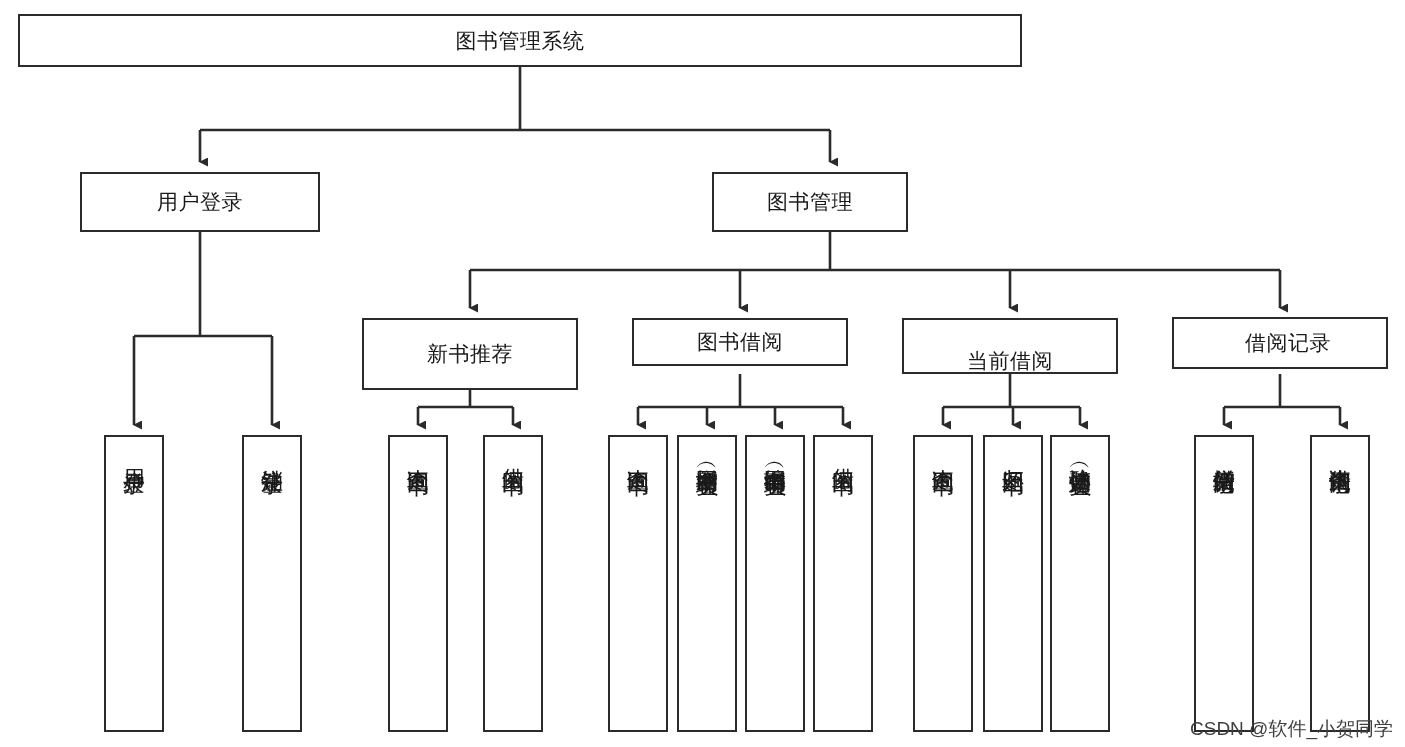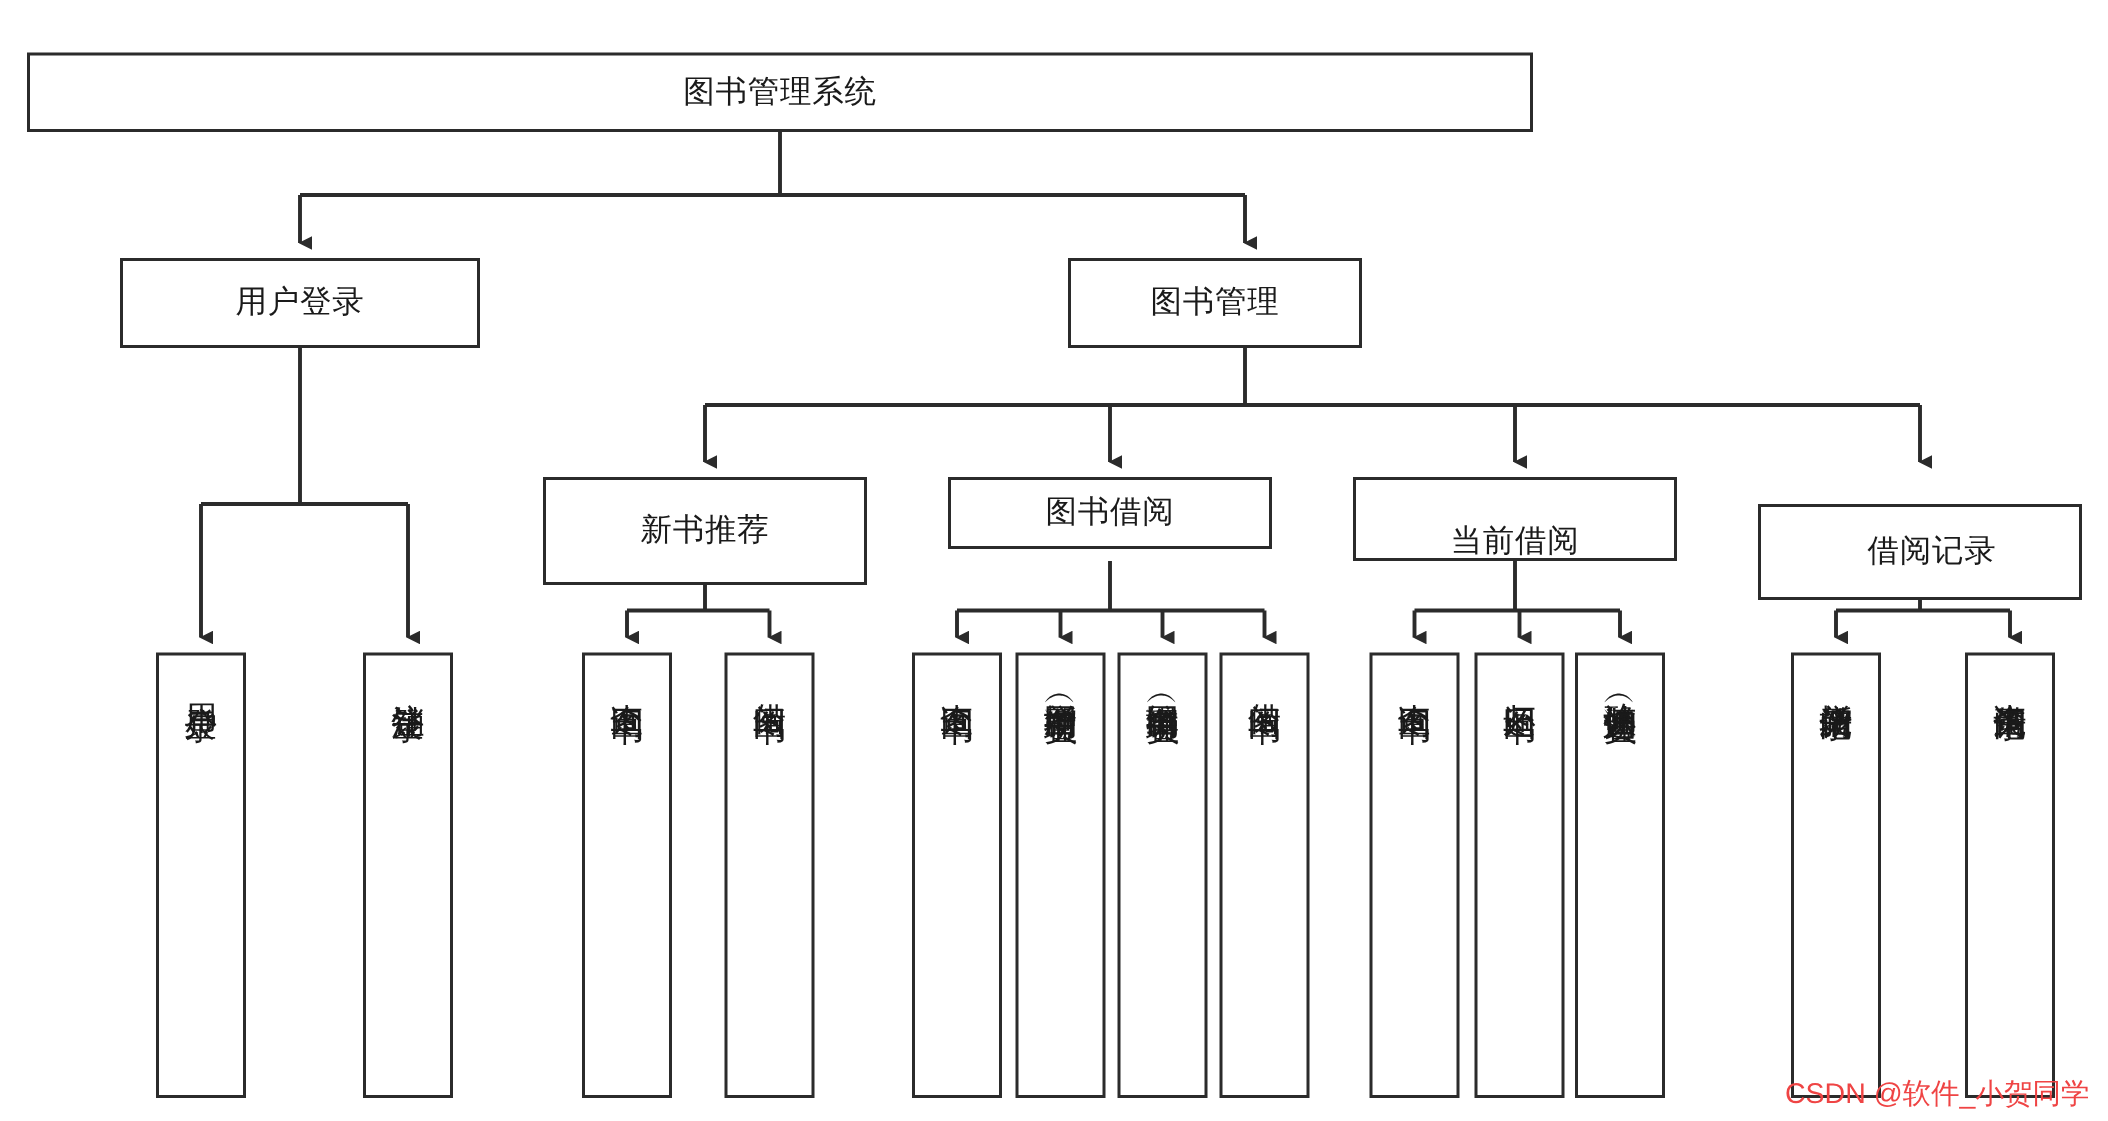--- a/index.html
+++ b/index.html
@@ -115,39 +115,39 @@
         <g>
           <path d="M1280,374 L1280,407"></path>
           <path d="M1224,407 L1340,407"></path>
           <path d="M1224,407 L1224,425" marker-end="url(#arrowhead)"></path>
           <path d="M1340,407 L1340,425" marker-end="url(#arrowhead)"></path>
         </g>
       </g>
   </svg>
 
   <div id="node-layer">
-      <div class="node-box node-h" style="left: 18px; top: 14px; width: 1004px; height: 53px; border-color: rgb(43, 43, 43); background: rgb(255, 255, 255); margin-top: 21px;">
+      <div class="node-box node-h" style="left: 18px; top: 14px; width: 1004px; height: 53px; border-color: rgb(43, 43, 43); background: rgb(255, 255, 255);">
         <span class="node-label">图书管理系统</span>
       </div>
       <div class="node-box node-h" style="left: 80px; top: 172px; width: 240px; height: 60px; border-color: rgb(43, 43, 43); background: rgb(255, 255, 255);">
         <span class="node-label">用户登录</span>
       </div>
       <div class="node-box node-h" style="left: 712px; top: 172px; width: 196px; height: 60px; border-color: rgb(43, 43, 43); background: rgb(255, 255, 255);">
         <span class="node-label">图书管理</span>
       </div>
       <div class="node-box node-h" style="left: 362px; top: 318px; width: 216px; height: 72px; border-color: rgb(43, 43, 43); background: rgb(255, 255, 255);">
         <span class="node-label">新书推荐</span>
       </div>
       <div class="node-box node-h" style="left: 632px; top: 318px; width: 216px; height: 48px; border-color: rgb(43, 43, 43); background: rgb(255, 255, 255);">
         <span class="node-label">图书借阅</span>
       </div>
       <div class="node-box node-h" style="left: 902px; top: 318px; width: 216px; height: 56px; border-color: rgb(43, 43, 43); background: rgb(255, 255, 255); align-items: flex-end;">
         <span class="node-label">当前借阅</span>
       </div>
-      <div class="node-box node-h" style="left: 1172px; top: 336px; width: 216px; height: 64px; border-color: rgb(43, 43, 43); background: rgb(255, 255, 255); padding-left: 16px;">
+      <div class="node-box node-h" style="left: 1172px; top: 317px; width: 216px; height: 52px; border-color: rgb(43, 43, 43); background: rgb(255, 255, 255); padding-left: 16px;">
         <span class="node-label">借阅记录</span>
       </div>
       <div class="node-box node-v" style="left: 104px; top: 435px; width: 60px; height: 297px; border-color: rgb(43, 43, 43); background: rgb(255, 255, 255);">
         <span class="node-label">用户登录</span>
       </div>
       <div class="node-box node-v" style="left: 242px; top: 435px; width: 60px; height: 297px; border-color: rgb(43, 43, 43); background: rgb(255, 255, 255);">
         <span class="node-label">注销登录</span>
       </div>
       <div class="node-box node-v" style="left: 388px; top: 435px; width: 60px; height: 297px; border-color: rgb(43, 43, 43); background: rgb(255, 255, 255);">
         <span class="node-label">查询图书</span>
@@ -177,14 +177,14 @@
         <span class="node-label">确认归还（管理员）</span>
       </div>
       <div class="node-box node-v tall" style="left: 1194px; top: 435px; width: 60px; height: 297px; border-color: rgb(43, 43, 43); background: rgb(255, 255, 255);">
         <span class="node-label">新增借阅记录</span>
       </div>
       <div class="node-box node-v tall" style="left: 1310px; top: 435px; width: 60px; height: 297px; border-color: rgb(43, 43, 43); background: rgb(255, 255, 255);">
         <span class="node-label">查询借阅记录</span>
       </div>
     </div>
 
-  <div class="watermark" style="left: 1190px; top: 716px; color: #ef4444;">CSDN @软件_小贺同学</div>
+  <div class="watermark" style="left: 1190px; top: 716px; color: #404040;">CSDN @软件_小贺同学</div>
 </div>
 
 </body></html>

